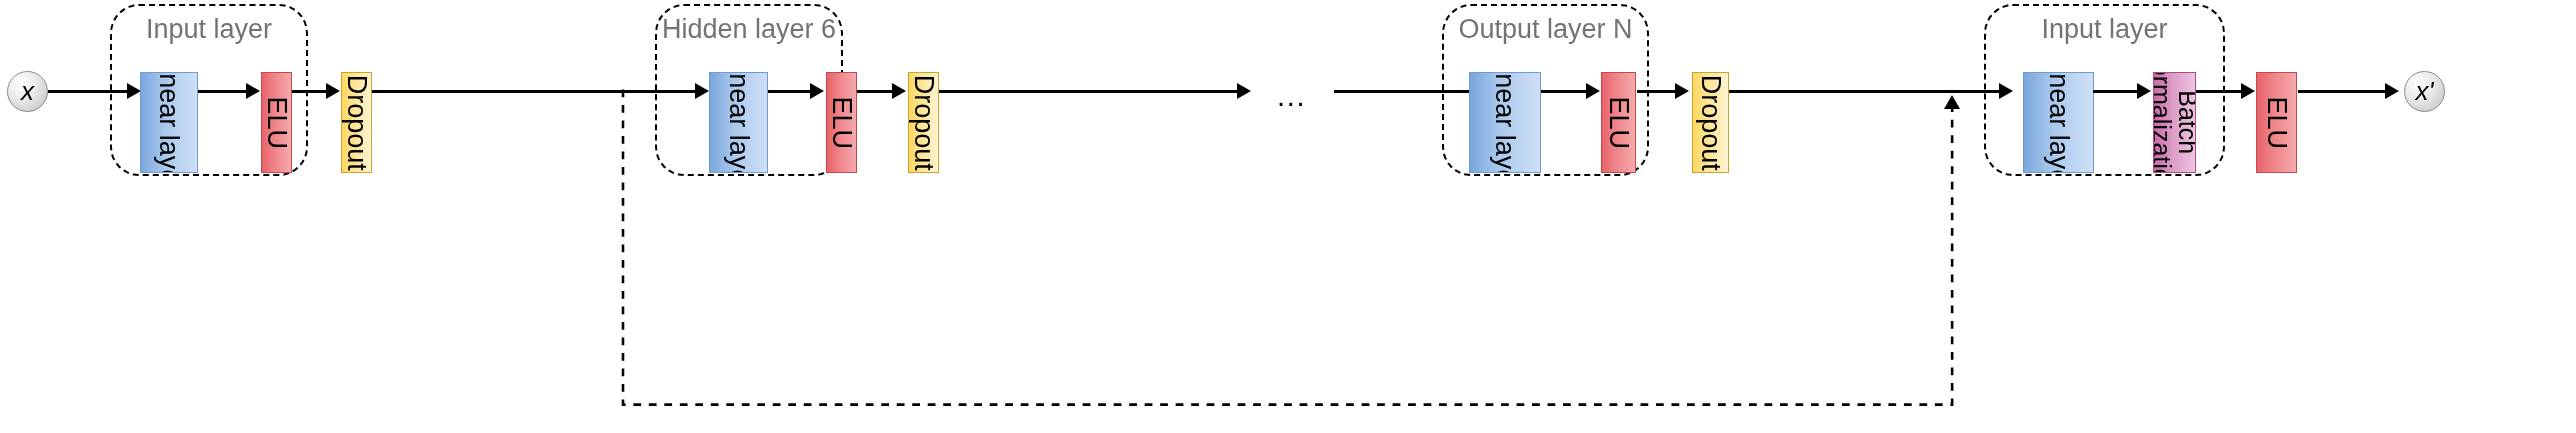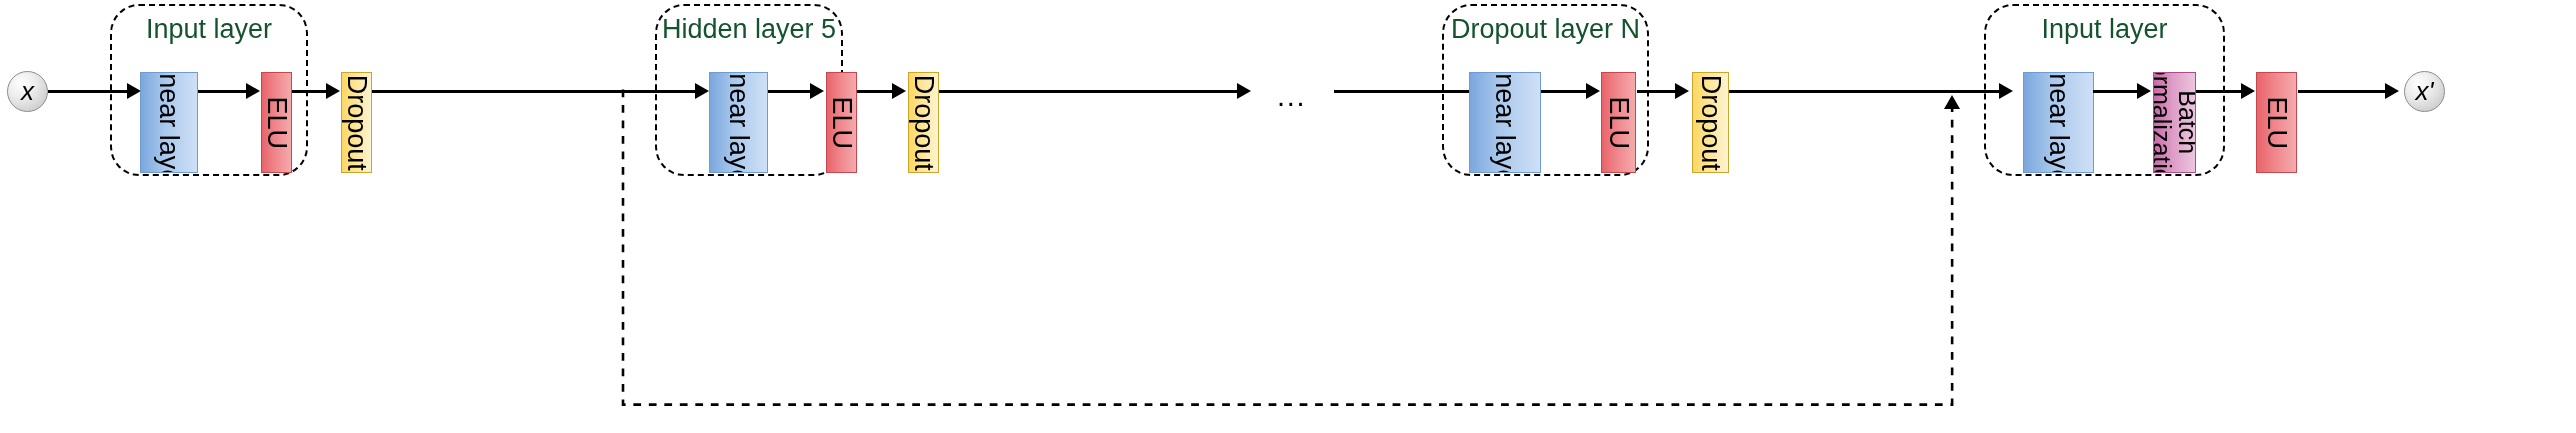--- a/index.html
+++ b/index.html
@@ -22,21 +22,21 @@
     box-sizing:border-box;
     background:transparent;
   }
   .group-title{
     position:absolute;
     left:0; right:0;
     top:8.6px;
     text-align:center;
     font-size:27px;
     line-height:29px;
-    color:#14532d;
+    color:#737373;
     white-space:nowrap;
     letter-spacing:0px;
   }
 
   
   .block{
     position:absolute;
     box-sizing:border-box;
     border:1.7px solid #7a9ec6;
     display:flex;
@@ -161,21 +161,21 @@
   <div class="arrowhead" style="left:326px; top:83px;"></div>
 
   <div class="block blk-dropout" style="left:341px; top:72px; width:31px; height:101px;">
     <span class="vlabel">Dropout</span>
   </div>
 
   <div class="wire" style="left:372px; top:90px; width:326px;"></div>
   <div class="arrowhead" style="left:695px; top:83px;"></div>
 
   <div class="group" style="left:655px; top:4.3px; width:188px; height:172px;">
-    <div class="group-title">Hidden layer 5</div>
+    <div class="group-title">Hidden layer 6</div>
   </div>
 
   <div class="block blk-linear" style="left:709px; top:72px; width:59px; height:101px;">
     <span class="vlabel">Linear layer</span>
   </div>
   <div class="wire" style="left:768px; top:90px; width:45px;"></div>
   <div class="arrowhead" style="left:810px; top:83px;"></div>
 
   <div class="block blk-elu" style="left:826px; top:72px; width:31px; height:101px;">
     <span class="vlabel">ELU</span>
@@ -189,21 +189,21 @@
 
   <div class="wire" style="left:939px; top:90px; width:302px;"></div>
   <div class="arrowhead" style="left:1237px; top:83px;"></div>
 
   <div class="ellipsis" style="left:1277px; top:82px;">...</div>
 
   <div class="wire" style="left:1334px; top:90px; width:151px;"></div>
   <div class="arrowhead" style="left:1481px; top:83px;"></div>
 
   <div class="group" style="left:1442px; top:4.3px; width:207px; height:172px;">
-    <div class="group-title">Dropout layer N</div>
+    <div class="group-title">Output layer N</div>
   </div>
 
   <div class="block blk-linear" style="left:1469px; top:72px; width:72px; height:101px;">
     <span class="vlabel">Linear layer</span>
   </div>
   <div class="wire" style="left:1541px; top:90px; width:47px;"></div>
   <div class="arrowhead" style="left:1586px; top:83px;"></div>
 
   <div class="block blk-elu" style="left:1601px; top:72px; width:35px; height:101px;">
     <span class="vlabel">ELU</span>

